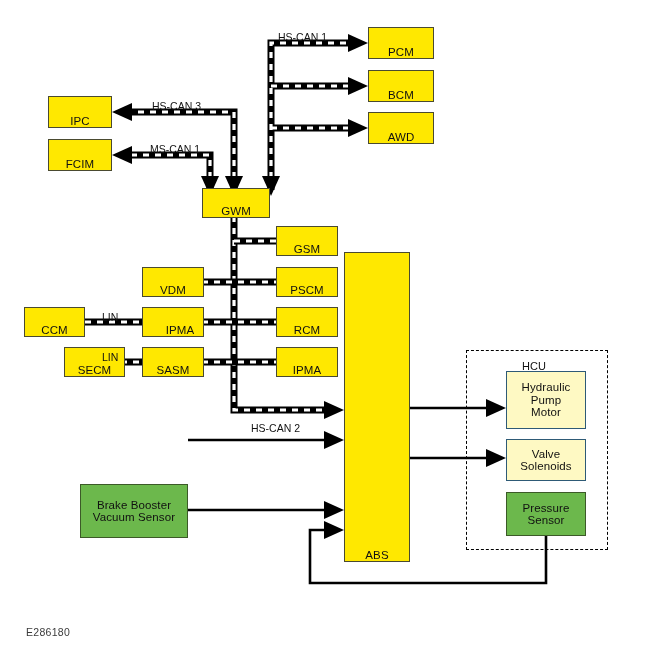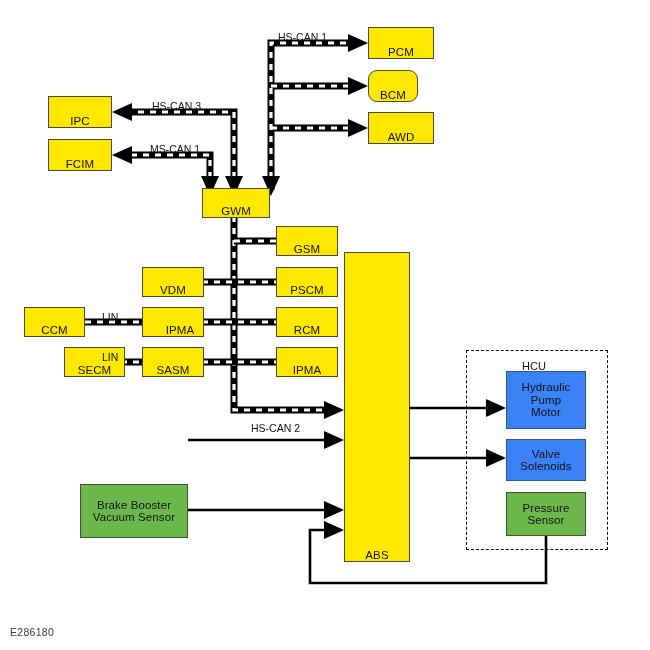--- a/index.html
+++ b/index.html
@@ -26,21 +26,21 @@
     justify-content: center;
     text-align: center;
     font-size: 11.5px;
     line-height: 12.5px;
     color: #111111;
     letter-spacing: 0.1px;
     z-index: 5;
   }
   .node.yellow { background: #ffe800; border-color: #4a4a30; align-items: flex-end; }
   .node.green  { background: #6cb84c; border-color: #3c5a28; }
-  .node.blue   { background: #3b82f6; border-color: #2e5a76; }
+  .node.blue   { background: #fef9c3; border-color: #2e5a76; }
   .node .lbl { display: block; white-space: pre-line; }
 
   .hcu-box {
     position: absolute;
     box-sizing: border-box;
     border: 1.7px dashed #000000;
     background: transparent;
     z-index: 1;
   }
   .hcu-label {
@@ -58,20 +58,21 @@
     white-space: nowrap;
     z-index: 7;
     margin-top: 8px;
   }
 
   .figid {
     position: absolute;
     font-size: 10.5px;
     color: #3b3b3b;
     letter-spacing: 0.3px;
+    margin-left: 16px;
   }
 
   svg.wires {
     position: absolute;
     left: 0;
     top: 0;
     width: 650px;
     height: 650px;
     z-index: 3;
     pointer-events: none;
@@ -204,21 +205,21 @@
   <div class="node yellow" style="left:48px; top:96px; width:64px; height:32px;">
     <span class="lbl">IPC</span>
   </div>
   <div class="node yellow" style="left:48px; top:139px; width:64px; height:32px;">
     <span class="lbl">FCIM</span>
   </div>
 
   <div class="node yellow" style="left:368px; top:27px; width:66px; height:32px;">
     <span class="lbl">PCM</span>
   </div>
-  <div class="node yellow" style="left:368px; top:70px; width:50px; height:32px;border-radius:9px;">
+  <div class="node yellow" style="left:368px; top:70px; width:66px; height:32px;">
     <span class="lbl">BCM</span>
   </div>
   <div class="node yellow" style="left:368px; top:112px; width:66px; height:32px;">
     <span class="lbl">AWD</span>
   </div>
 
   <div class="node yellow" style="left:202px; top:188px; width:68px; height:30px;">
     <span class="lbl">GWM</span>
   </div>
 

